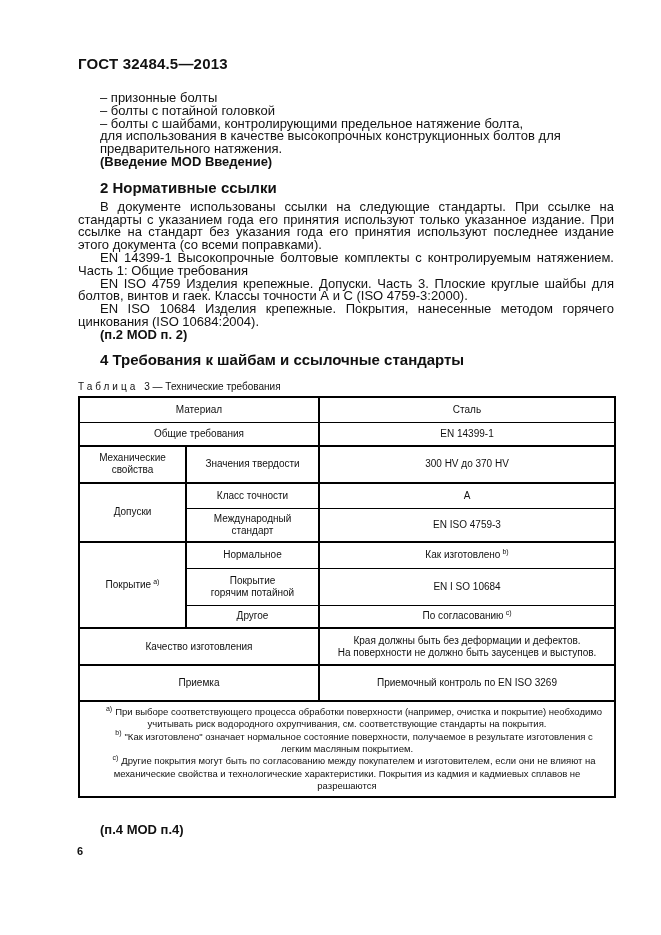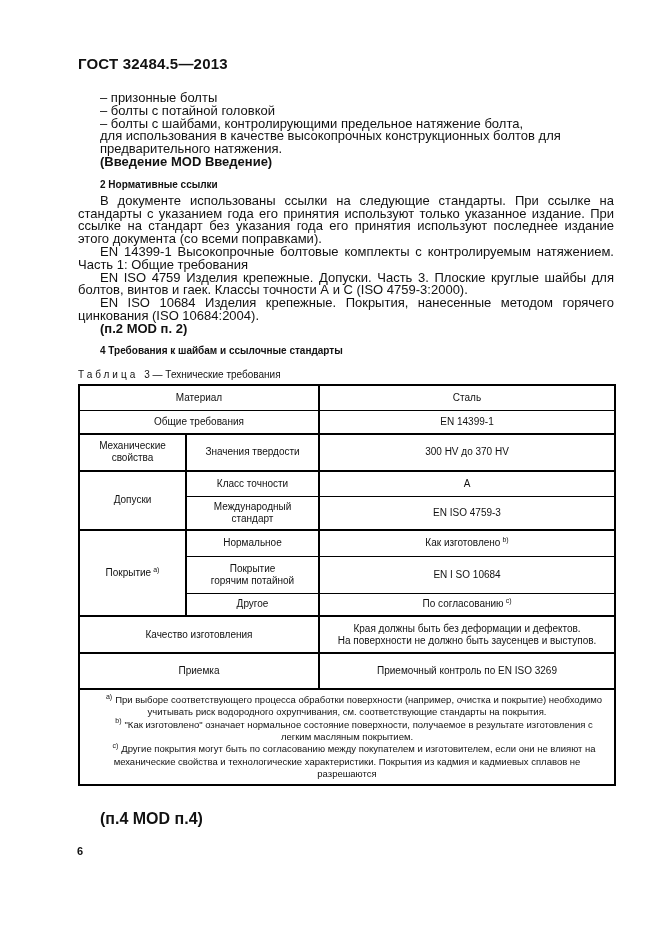--- a/index.html
+++ b/index.html
@@ -24,21 +24,21 @@
   .doc-code {
     margin-top: 55px;
     font-size: 15px;
     font-weight: bold;
     letter-spacing: 0.2px;
   }
   .body-text { font-size: 13px; line-height: 12.8px; }
   .intro { margin-top: 20px; }
   .indented { padding-left: 22px; }
   .bold { font-weight: bold; }
-  .heading { margin-top: 10px; padding-left: 22px; font-weight: bold; font-size: 10px; }
+  .heading { margin-top: 10px; padding-left: 22px; font-weight: bold; font-size: 15px; }
   .para {
     margin: 5px 0 0 0;
     text-indent: 22px;
     text-align: justify;
   }
   .ref { margin: 0; text-indent: 22px; text-align: justify; }
   .caption { margin-top: 13px; font-size: 10px; }
   .caption .spaced { letter-spacing: 3px; }
   .caption .rest { margin-left: 6px; }
 
@@ -74,21 +74,21 @@
   }
   td.footnotes {
     text-align: justify;
     vertical-align: top;
     font-size: 9.5px;
     line-height: 12.3px;
     padding: 5px 8px 6px 8px;
   }
   td.footnotes p { margin: 0; text-indent: 14px; }
   td.footnotes sup.fm { margin-left: 0; margin-right: 3px; }
-  .footer-mod { margin-top: 24px; padding-left: 22px; font-weight: bold; font-size: 16px; }
+  .footer-mod { margin-top: 24px; padding-left: 22px; font-weight: bold; font-size: 13px; }
   .page-number {
     position: absolute;
     left: 77px; top: 845px;
     font-size: 11px;
     font-weight: bold;
   }
 </style>
 </head>
 <body>
 

